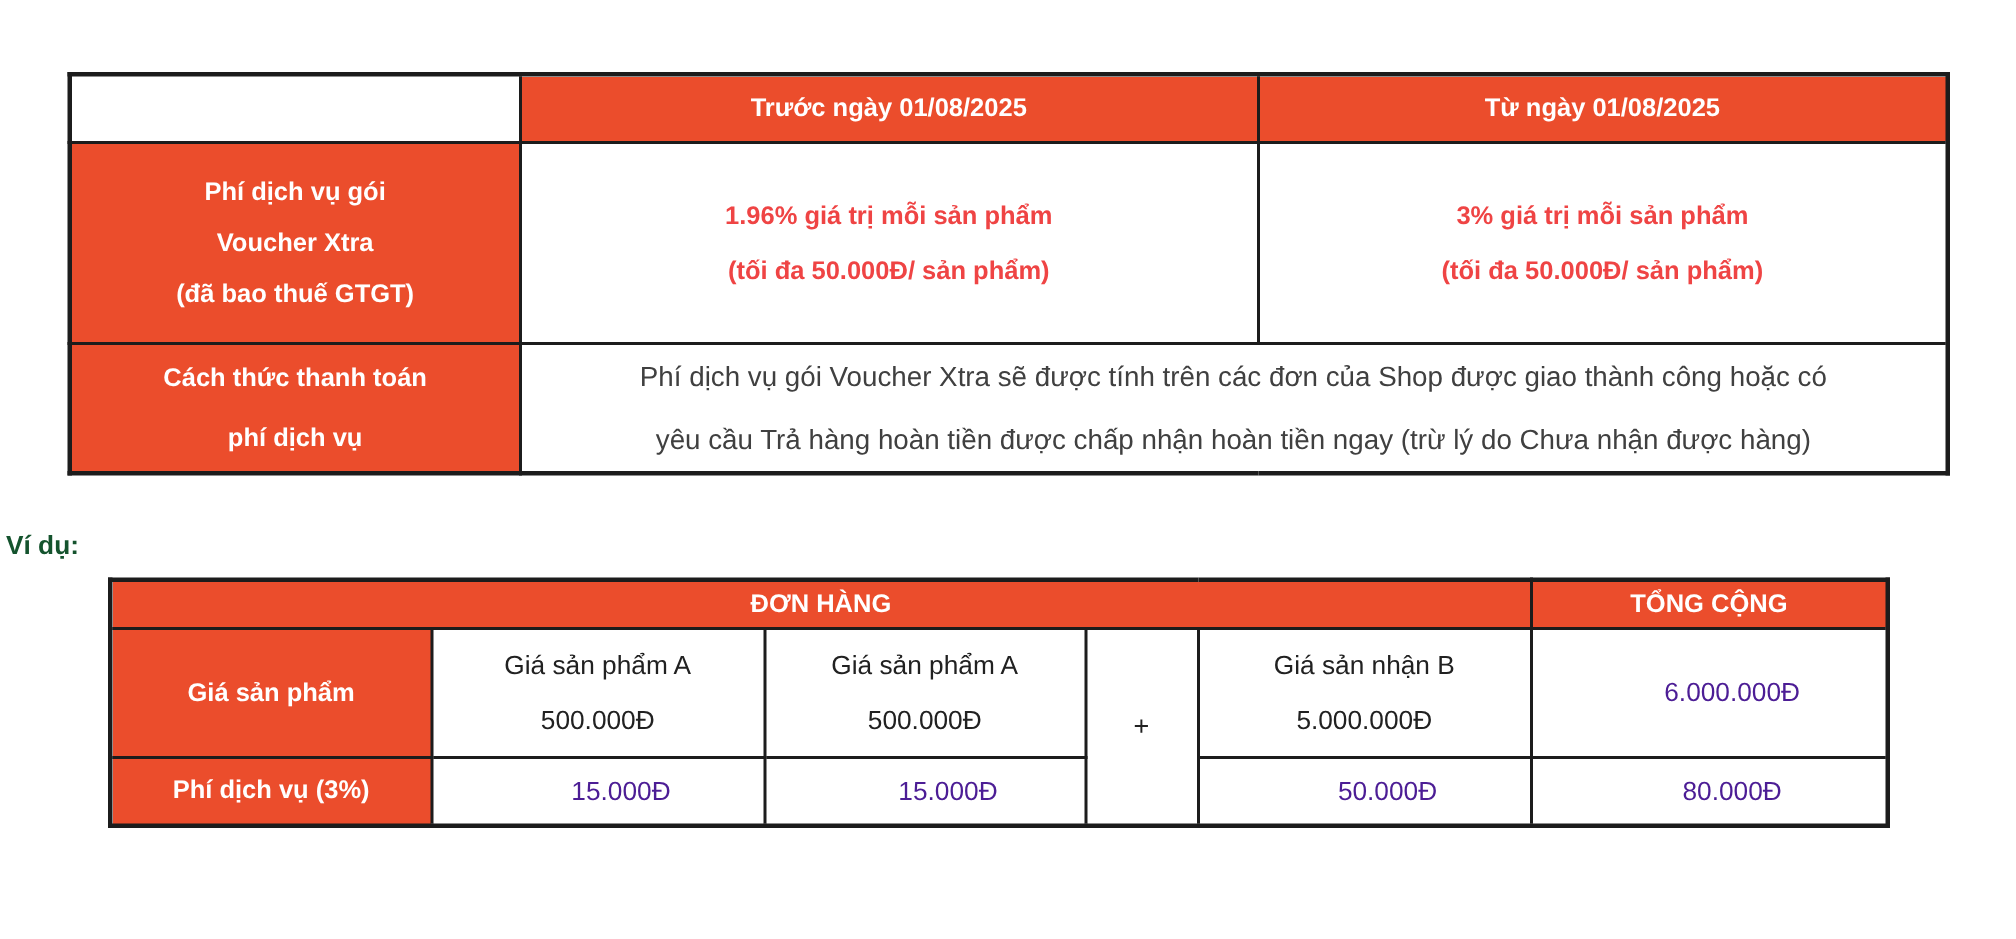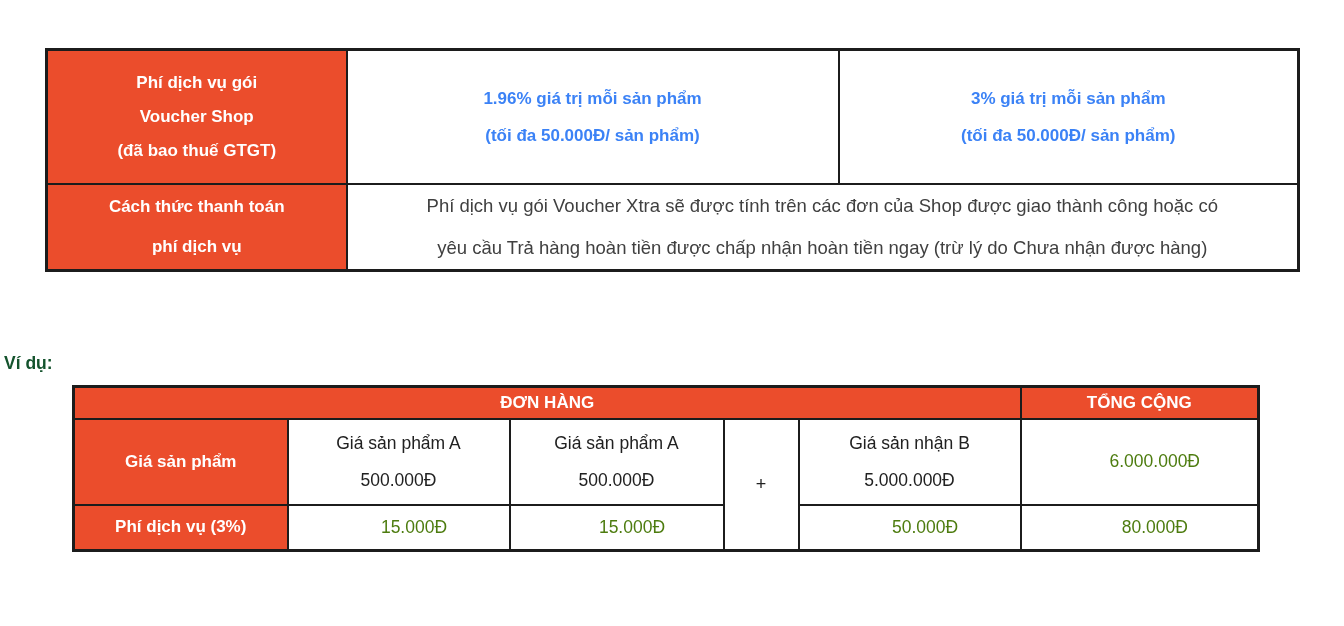--- a/index.html
+++ b/index.html
@@ -9,25 +9,25 @@
     color:#1e1e1e;
   }
   table{border-collapse:collapse;table-layout:fixed;background:#ffffff;}
   td{padding:0;text-align:center;vertical-align:middle;border:2px solid #1c1c1c;overflow:hidden;}
   .t1{position:absolute;left:45px;top:48px;width:1252px;border:3px solid #1c1c1c;}
   .t2{position:absolute;left:72px;top:385px;width:1185px;border:3px solid #1c1c1c;}
   .orange{background:#EB4D2C;color:#ffffff;font-weight:bold;}
   .h-cell{font-size:17px;font-weight:bold;}
   .label-cell{font-size:17px;font-weight:bold;line-height:34px;}
   .label-cell2{font-size:17px;font-weight:bold;line-height:40px;}
-  .red-cell{color:#3b82f6;font-weight:bold;font-size:17px;line-height:37px;}
+  .red-cell{color:#ef4444;font-weight:bold;font-size:17px;line-height:37px;}
   .desc-cell{font-size:18.5px;line-height:42px;color:#404040;padding:0 8px;}
   .vidu{position:absolute;left:4px;top:353px;font-size:17.5px;font-weight:bold;color:#14532d;}
   .body-cell{font-size:17.5px;color:#212121;line-height:37px;}
-  .num-cell{font-size:17.5px;color:#4d7c0f;padding-left:31px;}
+  .num-cell{font-size:17.5px;color:#4c1d95;padding-left:31px;}
   .plus-cell{font-size:18px;color:#212121;}
   .t1 .r-head{height:45px;}
   .t1 .r-fee{height:134px;}
   .t1 .r-pay{height:84px;}
   .t2 .r-head{height:32px;}
   .t2 .r-price{height:86px;}
   .t2 .r-fee{height:46px;}
   .blank{background:#ffffff;}
 </style>
 </head>
@@ -35,24 +35,29 @@
 
 <div class="canvas">
 
   <table class="t1">
     <colgroup>
         <col style="width:300px">
         <col style="width:492px">
         <col style="width:460px">
       </colgroup>
     <tbody>
+        <tr class="r-head">
+      <td class="blank"></td>
+      <td class="orange h-cell">Trước ngày 01/08/2025</td>
+      <td class="orange h-cell">Từ ngày 01/08/2025</td>
+    </tr>
     <tr class="r-fee">
       <td class="orange label-cell">
         <div>Phí dịch vụ gói</div>
-        <div>Voucher Shop</div>
+        <div>Voucher Xtra</div>
         <div>(đã bao thuế GTGT)</div>
       </td>
       <td class="red-cell">
         <div>1.96% giá trị mỗi sản phẩm</div>
         <div>(tối đa 50.000Đ/ sản phẩm)</div>
       </td>
       <td class="red-cell">
         <div>3% giá trị mỗi sản phẩm</div>
         <div>(tối đa 50.000Đ/ sản phẩm)</div>
       </td>

